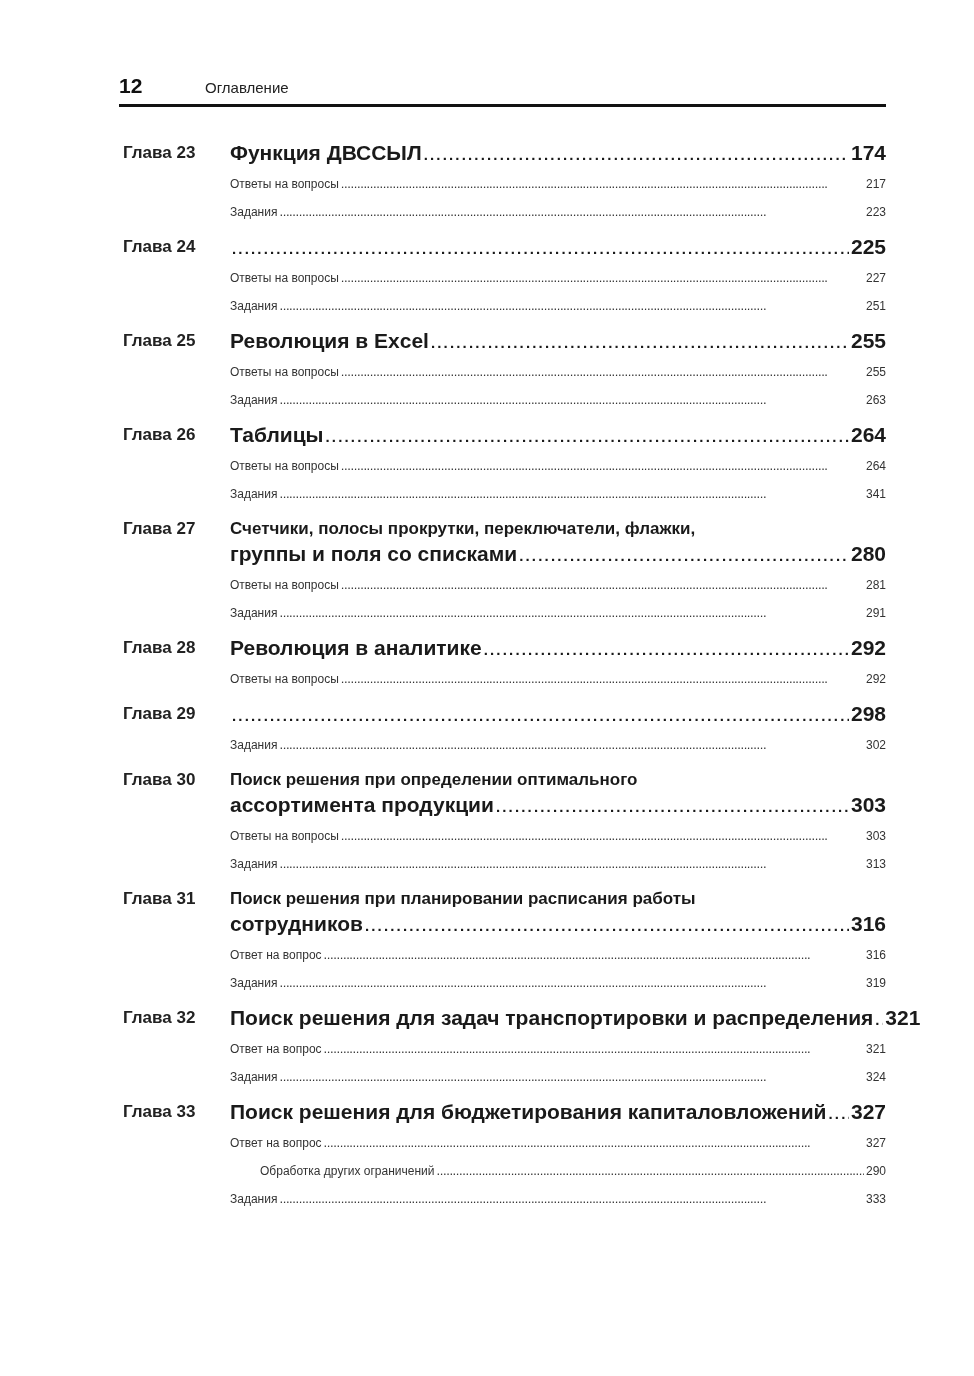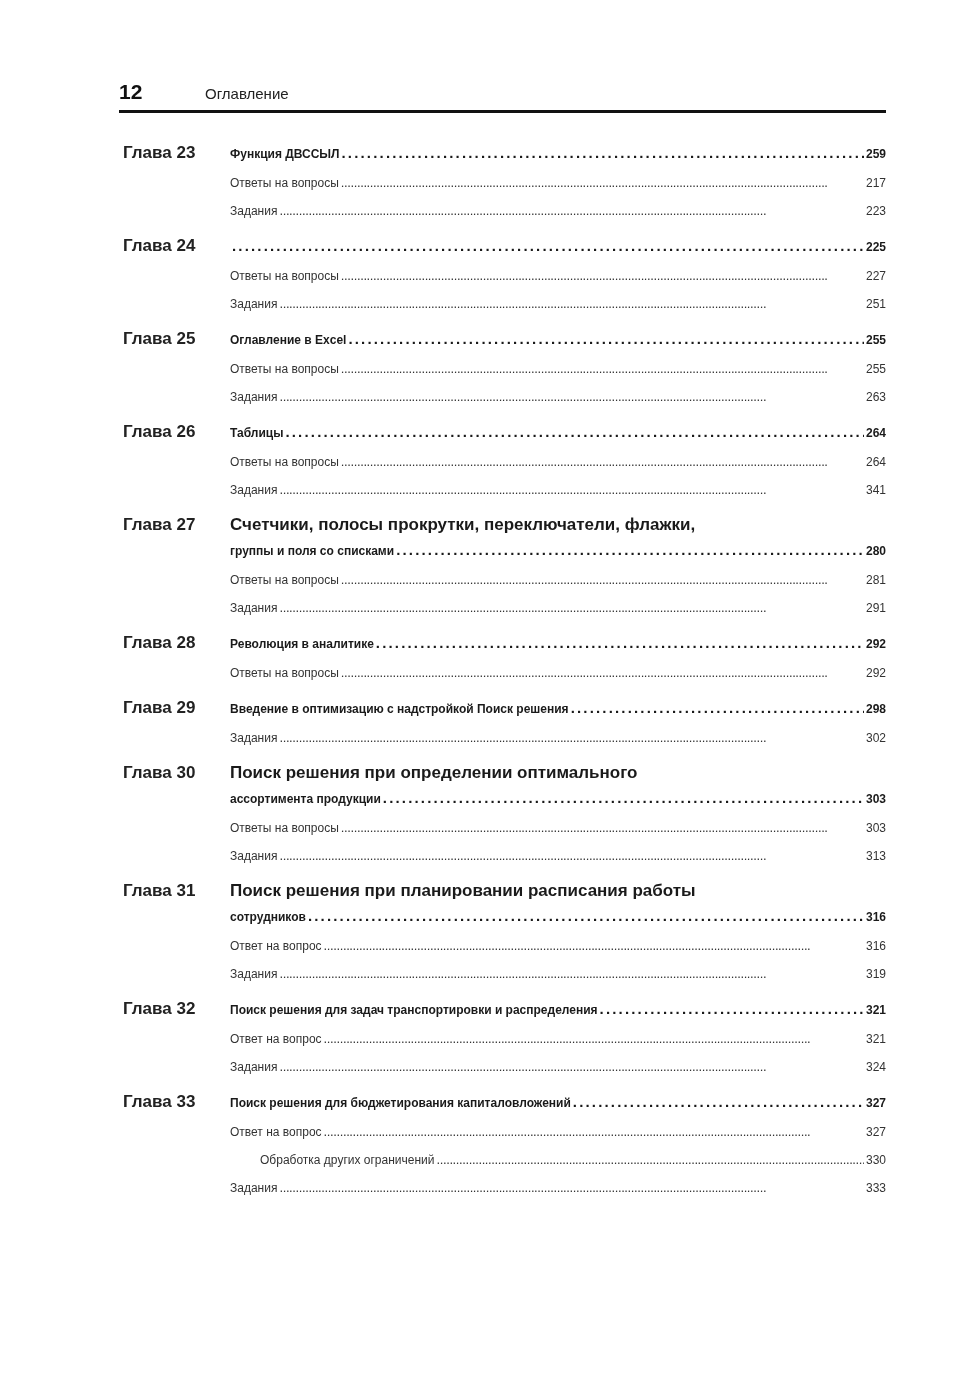--- a/index.html
+++ b/index.html
@@ -2,21 +2,21 @@
 <html><head>
   <meta charset="utf-8">
   <style>
     html, body { margin: 0; padding: 0; background: #ffffff; }
     body {
       width: 974px; height: 1376px; position: relative; overflow: hidden;
       font-family: "Liberation Sans", "DejaVu Sans", sans-serif;
       color: #1a1a1a;
     }
     .header {
-      position: absolute; left: 119px; top: 76px; width: 767px; height: 34px;
+      position: absolute; left: 119px; top: 70px; width: 767px; height: 34px;
       border-bottom: 3px solid #111;
     }
     .page-num {
       position: absolute; left: 0; top: 4px;
       font-size: 21px; font-weight: bold; color: #111;
     }
     .running-head {
       position: absolute; left: 86px; top: 9px;
       font-size: 15px; color: #222;
     }
@@ -28,21 +28,21 @@
       position: absolute; left: 4px; top: 0;
       font-size: 17px; font-weight: bold; color: #222;
       line-height: 30px;
     }
     .ch-body { margin-left: 111px; }
     .entry {
       display: flex; align-items: baseline;
       line-height: 27px; font-size: 12px; color: #333;
     }
     .entry.bold {
-      font-weight: bold; font-size: 12px; color: #1a1a1a; line-height: 30px;
+      font-weight: bold; font-size: 21px; color: #1a1a1a; line-height: 30px;
     }
     .entry.sub { padding-left: 30px; }
     .entry .title { white-space: nowrap; }
     .entry .leader {
       flex: 1 1 auto; overflow: hidden; white-space: nowrap;
       margin: 0 2px; min-width: 8px;
     }
     .entry .leader::after {
       content: ". . . . . . . . . . . . . . . . . . . . . . . . . . . . . . . . . . . . . . . . . . . . . . . . . . . . . . . . . . . . . . . . . . . . . . . . . . . . . . . . . . . . . . . . . . . . . . . . . . . . . . . . . . . . . . . . . . . . . . . . . . . . . . . . . . . . . . . . . . . . . . . . . . . . . . .";
       letter-spacing: -2px;
@@ -60,21 +60,21 @@
   <span class="running-head">Оглавление</span>
 </div>
 
 <div class="toc" id="toc">
     <div class="chapter">
       <div class="ch-label">Глава 23</div>
       <div class="ch-body">
         <div class="entry bold">
           <span class="title">Функция ДВССЫЛ</span>
           <span class="leader"></span>
-          <span class="pg">259</span>
+          <span class="pg">174</span>
         </div>
         <div class="entry">
           <span class="title">Ответы на вопросы</span>
           <span class="leader"></span>
           <span class="pg">217</span>
         </div>
         <div class="entry">
           <span class="title">Задания</span>
           <span class="leader"></span>
           <span class="pg">223</span>
@@ -97,21 +97,21 @@
           <span class="title">Задания</span>
           <span class="leader"></span>
           <span class="pg">251</span>
         </div>
       </div>
     </div>
     <div class="chapter">
       <div class="ch-label">Глава 25</div>
       <div class="ch-body">
         <div class="entry bold">
-          <span class="title">Оглавление в Excel</span>
+          <span class="title">Революция в Excel</span>
           <span class="leader"></span>
           <span class="pg">255</span>
         </div>
         <div class="entry">
           <span class="title">Ответы на вопросы</span>
           <span class="leader"></span>
           <span class="pg">255</span>
         </div>
         <div class="entry">
           <span class="title">Задания</span>
@@ -173,21 +173,20 @@
           <span class="title">Ответы на вопросы</span>
           <span class="leader"></span>
           <span class="pg">292</span>
         </div>
       </div>
     </div>
     <div class="chapter">
       <div class="ch-label">Глава 29</div>
       <div class="ch-body">
         <div class="entry bold">
-          <span class="title">Введение в оптимизацию с надстройкой Поиск решения</span>
           <span class="leader"></span>
           <span class="pg">298</span>
         </div>
         <div class="entry">
           <span class="title">Задания</span>
           <span class="leader"></span>
           <span class="pg">302</span>
         </div>
       </div>
     </div>
@@ -262,21 +261,21 @@
           <span class="pg">327</span>
         </div>
         <div class="entry">
           <span class="title">Ответ на вопрос</span>
           <span class="leader"></span>
           <span class="pg">327</span>
         </div>
         <div class="entry sub">
           <span class="title">Обработка других ограничений</span>
           <span class="leader"></span>
-          <span class="pg">330</span>
+          <span class="pg">290</span>
         </div>
         <div class="entry">
           <span class="title">Задания</span>
           <span class="leader"></span>
           <span class="pg">333</span>
         </div>
       </div>
     </div>
   </div>
 

